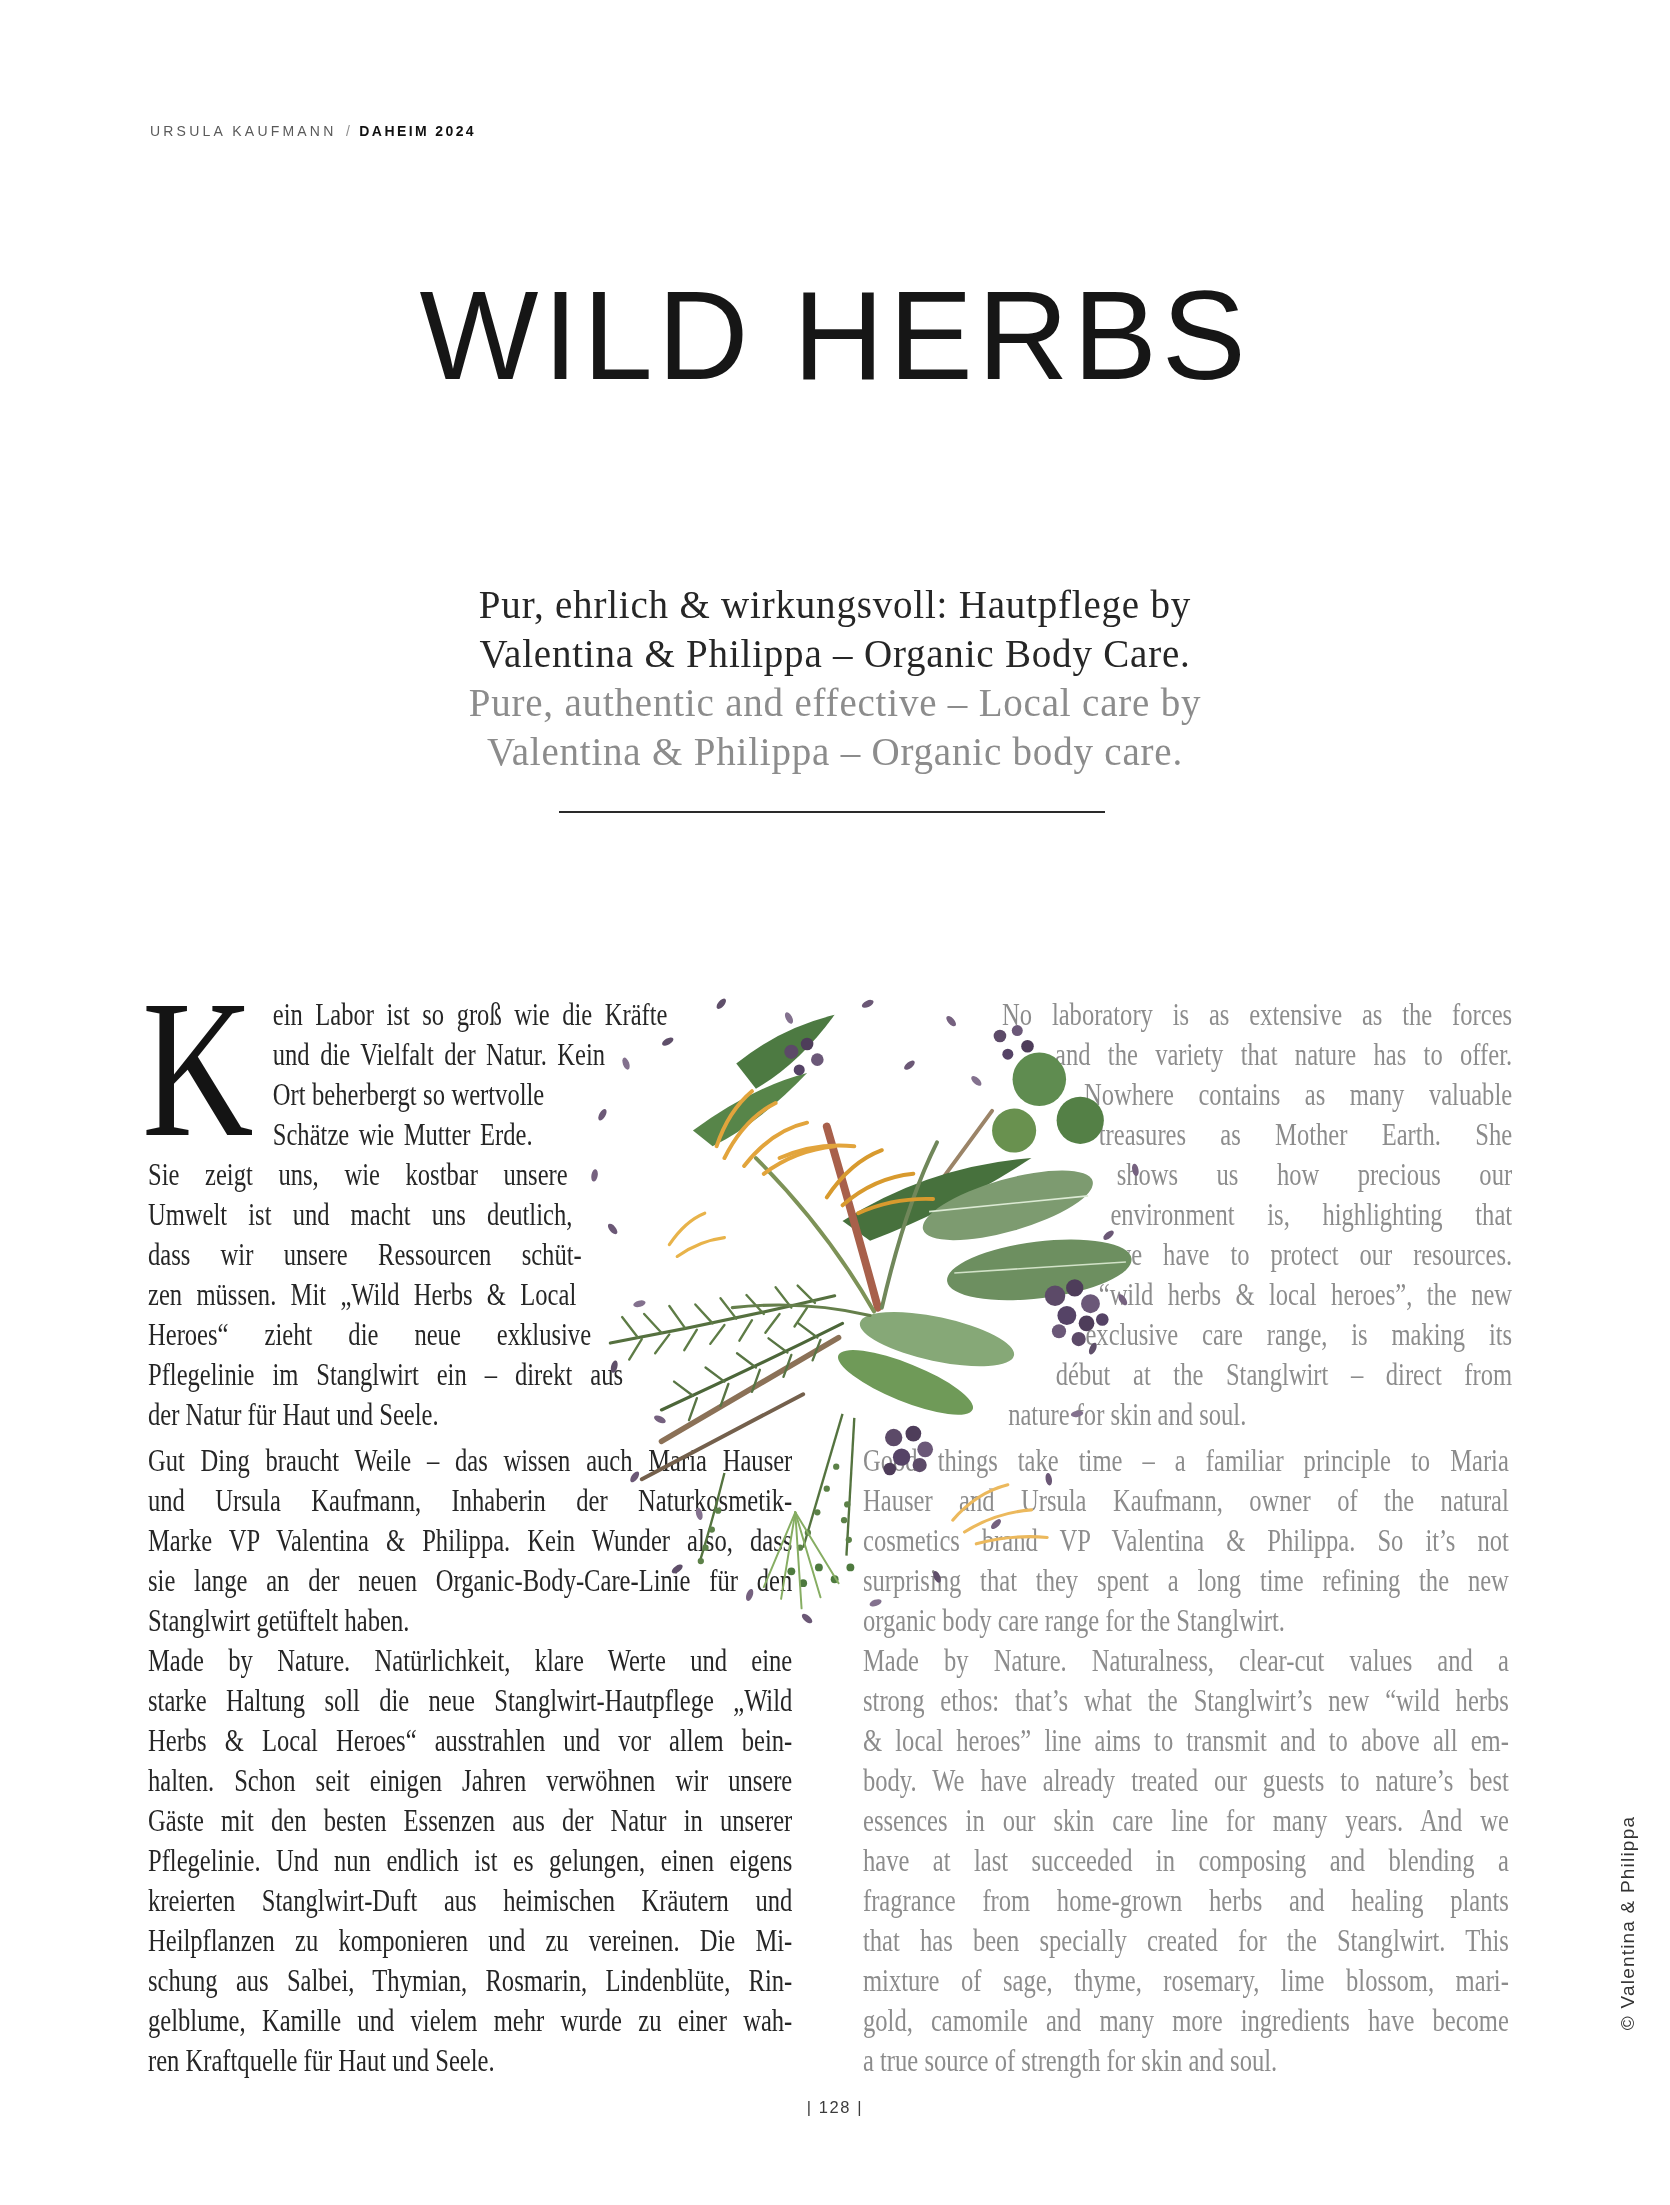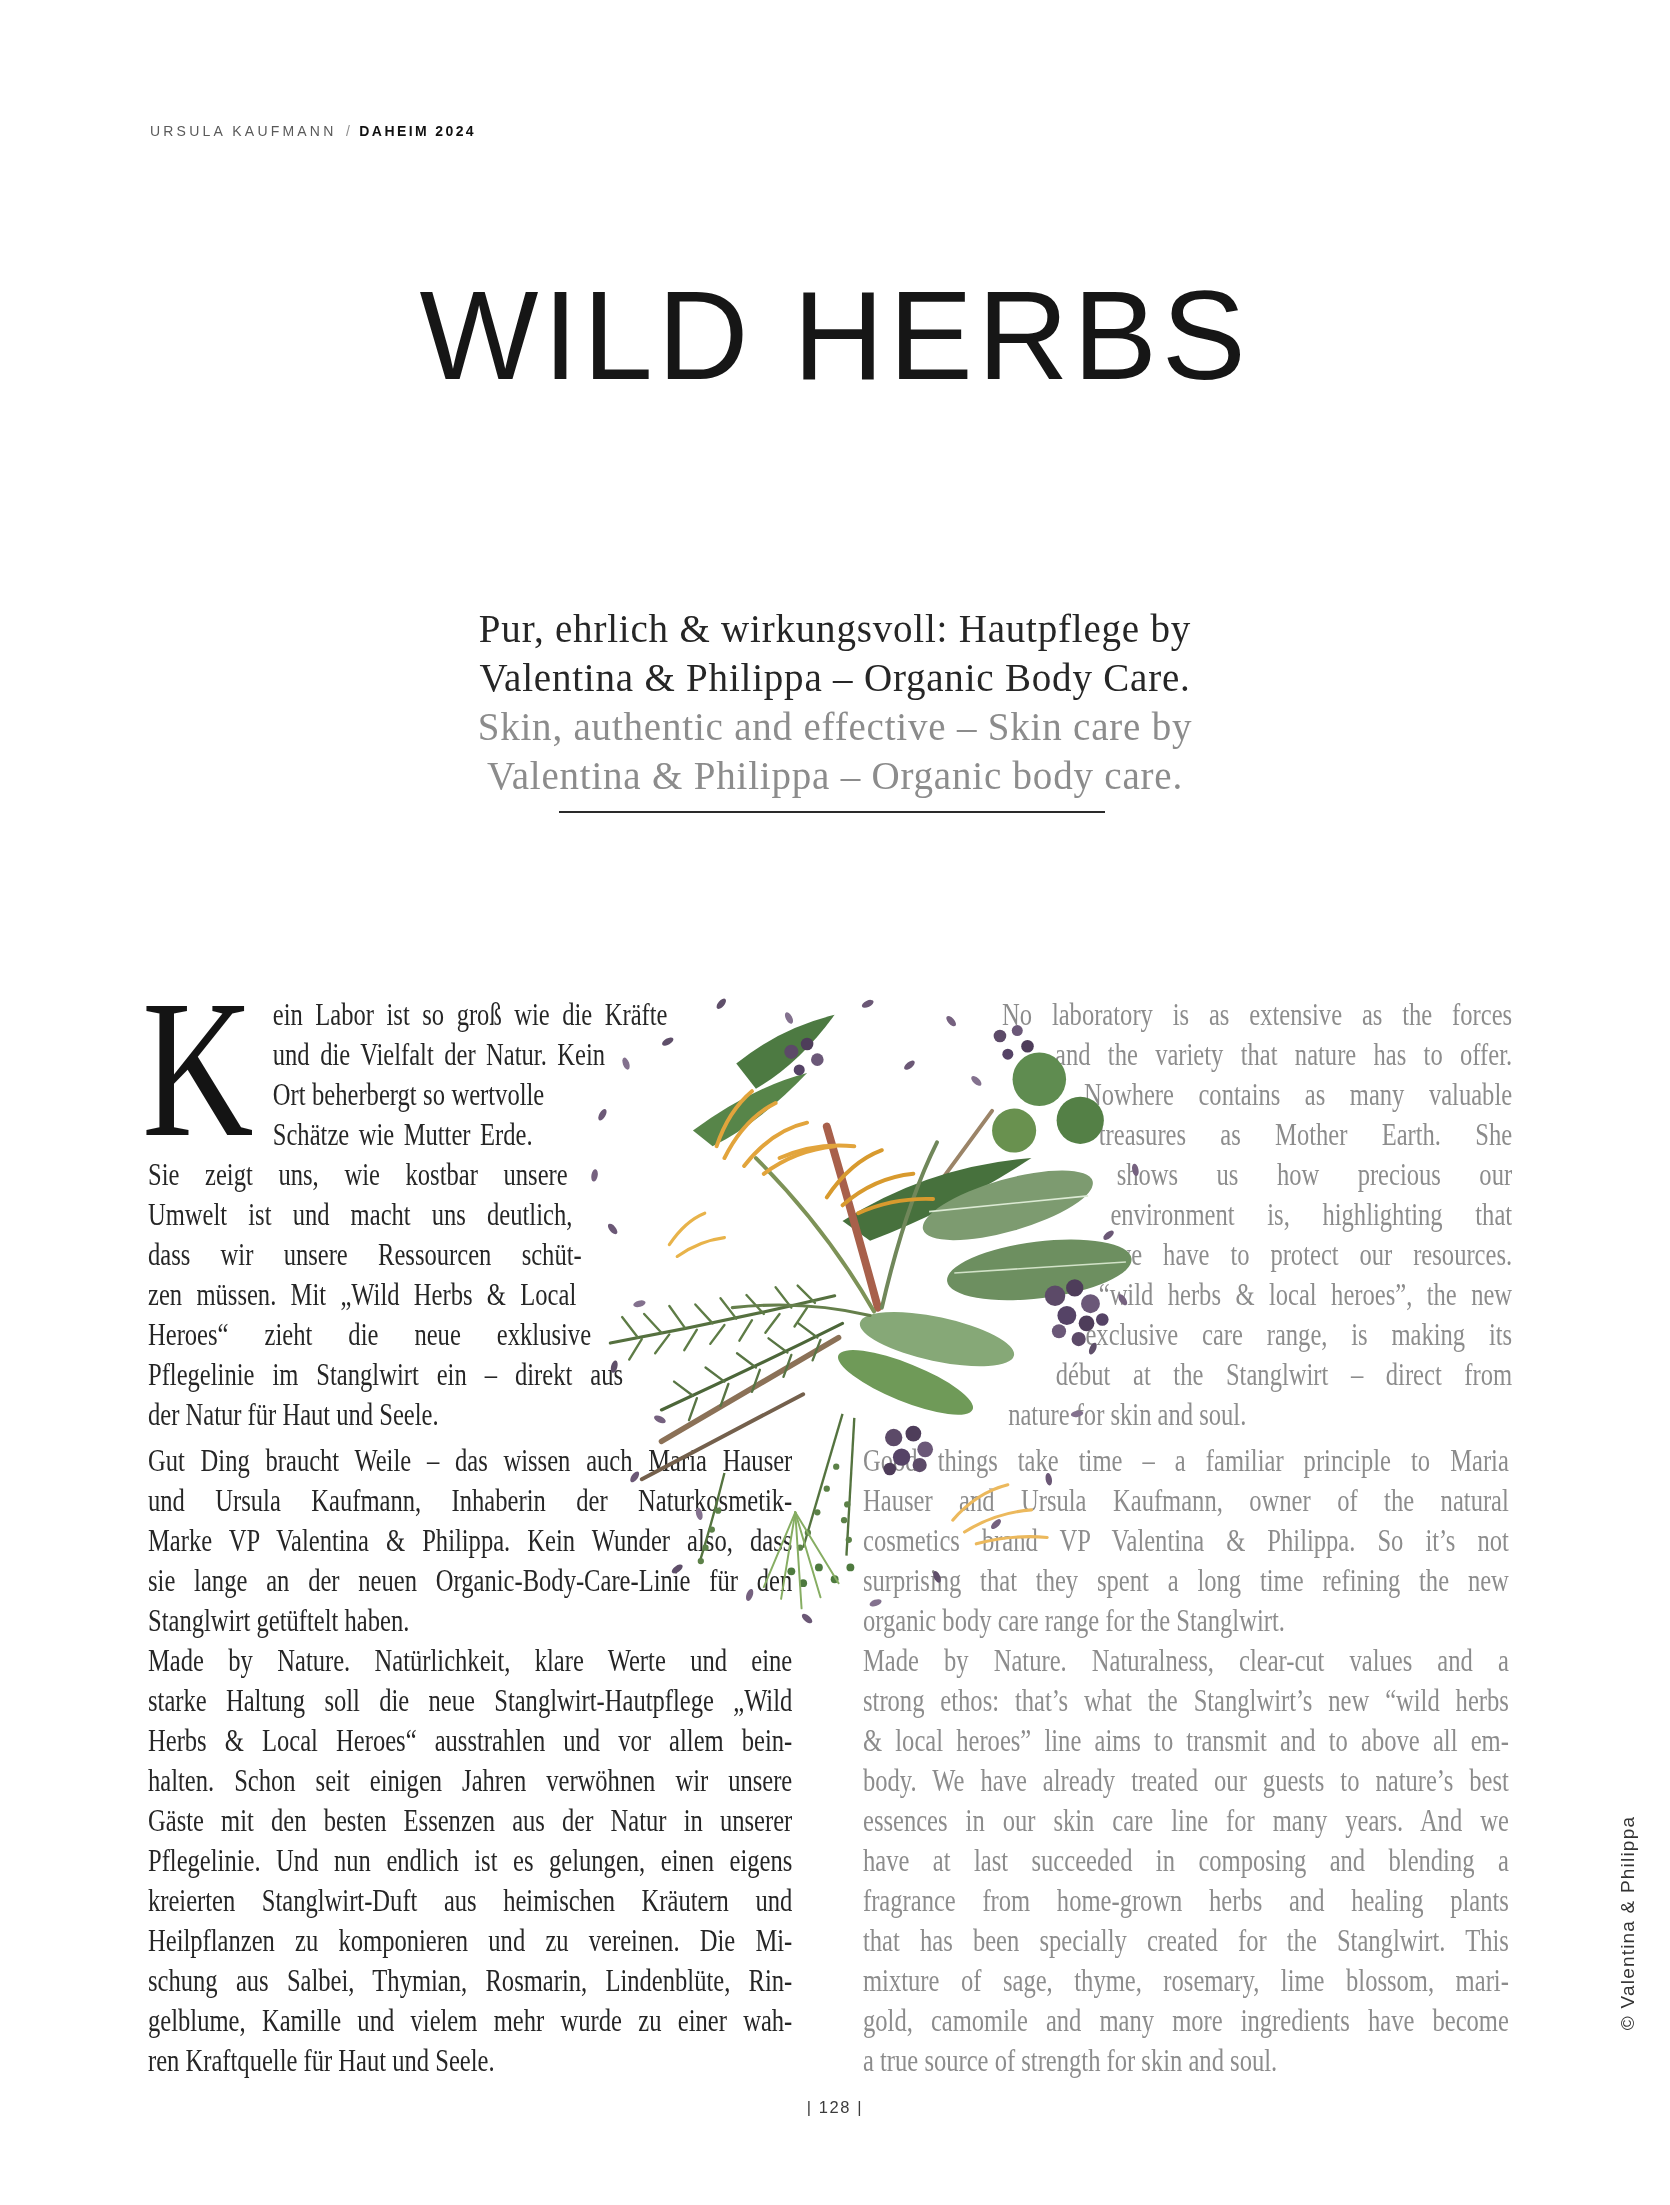--- a/index.html
+++ b/index.html
@@ -16,21 +16,21 @@
   
   .title-main{position:absolute;left:0;right:0;top:273px;text-align:center;
               font-family:"Liberation Sans",sans-serif;font-weight:normal;font-size:126px;
               letter-spacing:4.7px;line-height:1;color:var(--title,#161616);}
   .title-sub{position:absolute;left:0;right:0;top:428px;text-align:center;
              font-family:"Liberation Sans",sans-serif;font-size:61px;letter-spacing:3.9px;
              line-height:1;color:var(--subtitle,#b3b3b3);}
 
   
   .intro{position:absolute;left:0;right:0;text-align:center;font-size:39px;
-         line-height:49px;letter-spacing:0.8px;margin-top:24px;}
+         line-height:49px;letter-spacing:0.8px;}
   #intro-de{top:580px;color:var(--german_text,#262626);}
   #intro-en{top:678px;color:var(--english_text,#8c8c8c);}
   .intro .tline{text-align:center;text-align-last:center;white-space:nowrap;}
 
   .divider{position:absolute;left:559px;top:811px;width:546px;height:1.6px;
            background:var(--divider,#2a2a2a);}
 
   
   .col{position:absolute;font-size:31.5px;line-height:40px;transform:scaleX(0.78);
        transform-origin:0 0;}
@@ -90,21 +90,21 @@
     <span class="author">URSULA KAUFMANN</span><span class="sep">/</span><span class="pub">DAHEIM 2024</span>
   </div>
 
   <div class="title-main">WILD HERBS</div>
 
   <div class="intro" id="intro-de">
       <div class="tline">Pur, ehrlich &amp; wirkungsvoll: Hautpflege by</div>
       <div class="tline">Valentina &amp; Philippa – Organic Body Care.</div>
     </div>
   <div class="intro" id="intro-en">
-      <div class="tline">Skin, authentic and effective – Skin care by</div>
+      <div class="tline">Pure, authentic and effective – Local care by</div>
       <div class="tline">Valentina &amp; Philippa – Organic body care.</div>
     </div>
 
   <div class="divider"></div>
 
   <div class="dropcap">K</div>
 
   <div class="col" id="de-intro">
       <div class="tline">ein Labor ist so groß wie die Kräfte</div>
       <div class="tline">und die Vielfalt der Natur. Kein</div>

